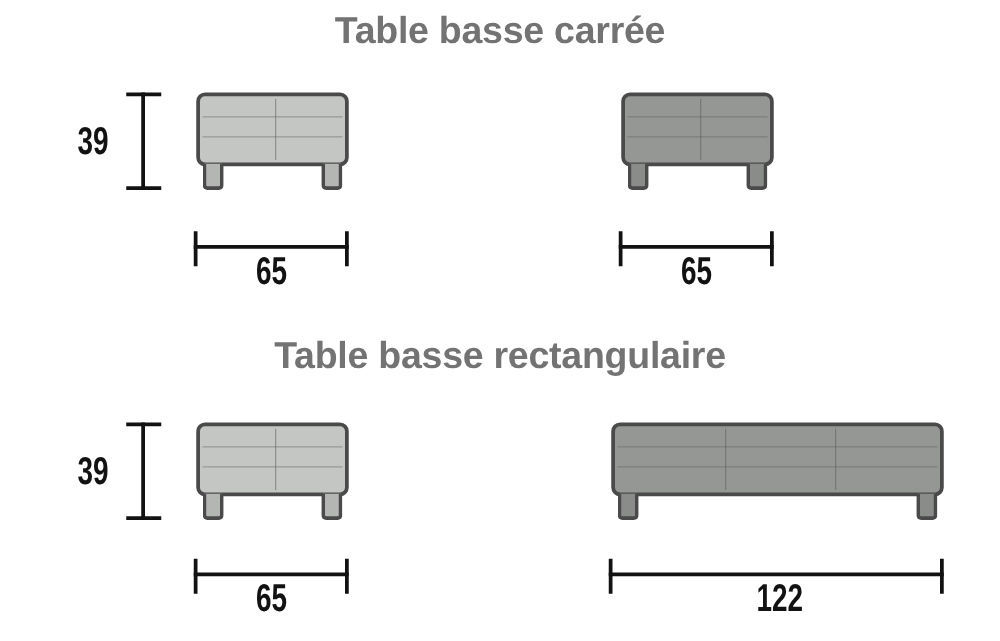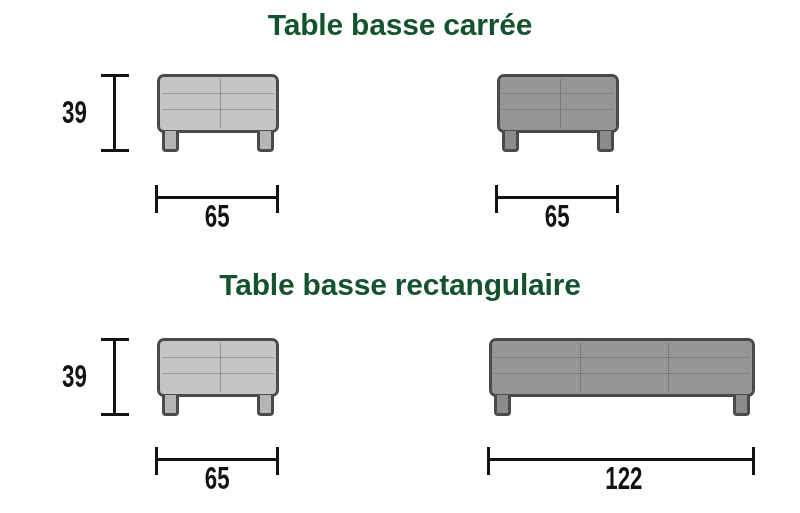--- a/index.html
+++ b/index.html
@@ -19,21 +19,21 @@
   
   .section-title {
     position: absolute;
     left: 0;
     width: 800px;
     text-align: center;
     font-family: "Liberation Sans", sans-serif;
     font-weight: bold;
     font-size: 30px;
     letter-spacing: -0.2px;
-    color: #14532d;
+    color: #737373;
     white-space: nowrap;
   }
   #title-square  { top: 8px; }
   #title-rect    { top: 268px; }
 
   
   .figure { position: absolute; }
 
   .body {
     position: absolute;

